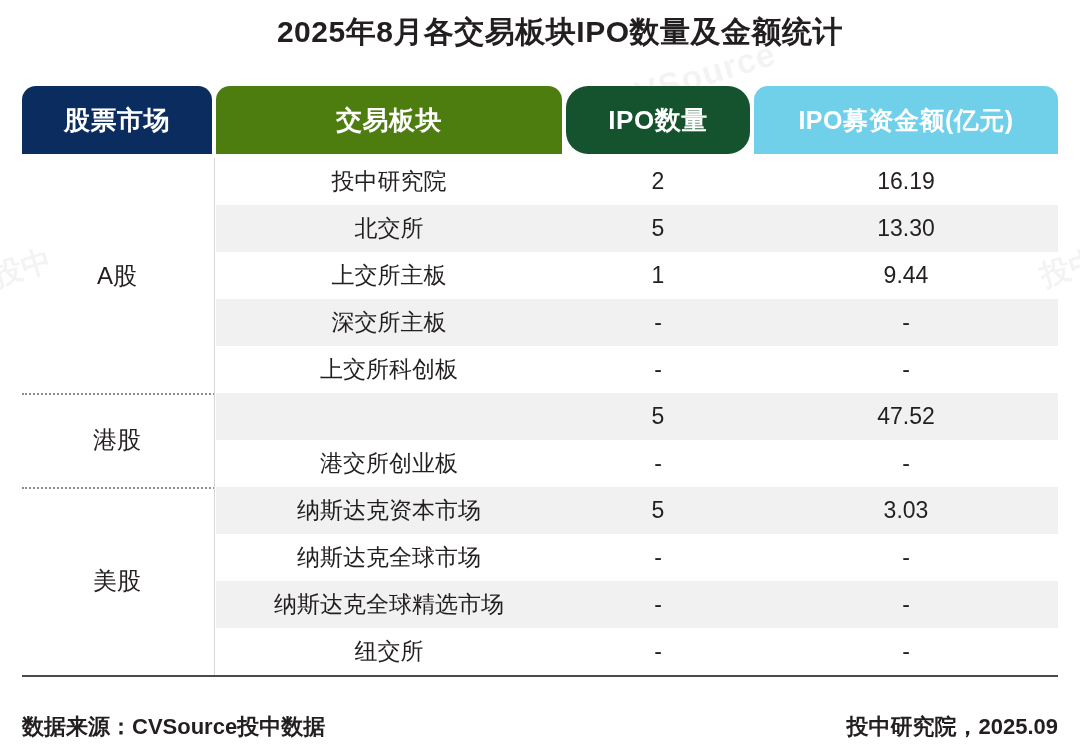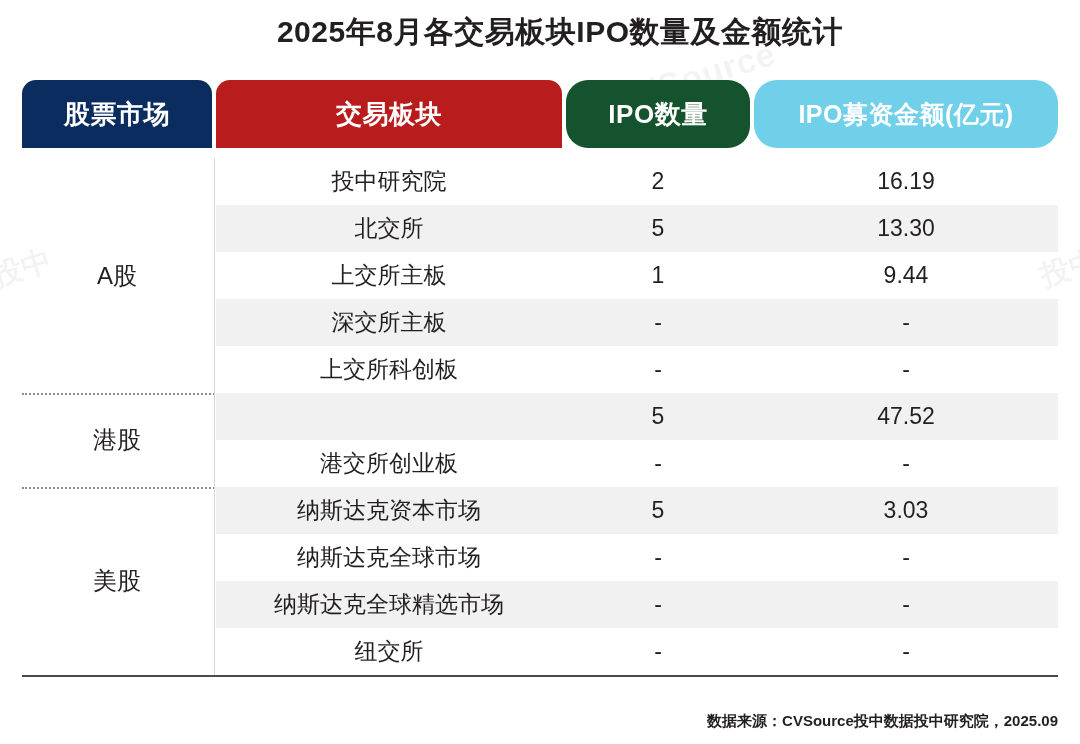--- a/index.html
+++ b/index.html
@@ -20,32 +20,32 @@
   .wm-right{left:1040px;top:248px;font-size:30px;transform:rotate(-17deg);}
 
   
   .title{
     position:absolute;left:0;top:12px;width:1080px;
     text-align:center;font-size:30px;font-weight:700;
     letter-spacing:.5px;color:#231f20;margin-left:20px;
   }
 
   
-  .head{position:absolute;left:22px;top:80px;width:1036px;height:68px;}
+  .head{position:absolute;left:22px;top:86px;width:1036px;height:68px;}
   .hcell{
     position:absolute;top:0;height:68px;
     border-radius:14px 14px 0 0;
     display:flex;align-items:center;justify-content:center;
     color:#ffffff;font-size:26px;font-weight:700;letter-spacing:.5px;
     box-sizing:border-box;
   }
   .hc1{left:0;width:190px;}
   .hc2{left:194px;width:346px;}
   .hc3{left:544px;width:184px;}
-  .hc4{left:732px;width:304px;font-size:25px;border-radius:23px;}
+  .hc4{left:732px;width:304px;font-size:25px;}
 
   
   .tbl{position:absolute;left:22px;top:158px;width:1036px;}
   .row{position:relative;height:47px;}
   .row .stripe{
     position:absolute;left:194px;top:0;right:0;height:47px;
     background:#f1f1f1;
   }
   .row.alt .stripe{display:block;}
   .row .stripe{display:none;}
@@ -69,37 +69,37 @@
     position:absolute;left:0;width:1036px;height:0;
     border-top:2px dotted #8c8c8c;
   }
   .solid{
     position:absolute;left:0;width:1036px;height:0;
     border-top:2px solid #4a4a4a;
   }
 
   
   .foot{position:absolute;left:22px;top:712px;width:1036px;
-        display:flex;justify-content:flex-end;align-items:center;
-        font-size:15px;font-weight:700;color:#231f20;}
+        display:flex;justify-content:space-between;align-items:center;
+        font-size:22px;font-weight:700;color:#231f20;}
 </style>
 </head>
 <body>
 
 <div class="page">
 
   <div class="wm wm-top">CVSource</div>
   <div class="wm wm-left">投中</div>
   <div class="wm wm-right">投中</div>
 
   <div class="title">2025年8月各交易板块IPO数量及金额统计</div>
 
   <div class="head">
     <div class="hcell hc1" style="background: rgb(11, 44, 94);">股票市场</div>
-    <div class="hcell hc2" style="background: #b91c1c;">交易板块</div>
+    <div class="hcell hc2" style="background: #4d7c0f;">交易板块</div>
     <div class="hcell hc3" style="background: #14532d; border-radius: 22px;">IPO数量</div>
     <div class="hcell hc4" style="background: rgb(112, 208, 234);">IPO募资金额(亿元)</div>
   </div>
 
   <div class="tbl" style="height: 517px;">
       <div class="row">
         <div class="vline" style="height: 47px;"></div>
         <div class="cell c-board">投中研究院</div>
         <div class="cell c-count">2</div>
         <div class="cell c-amount">16.19</div>

